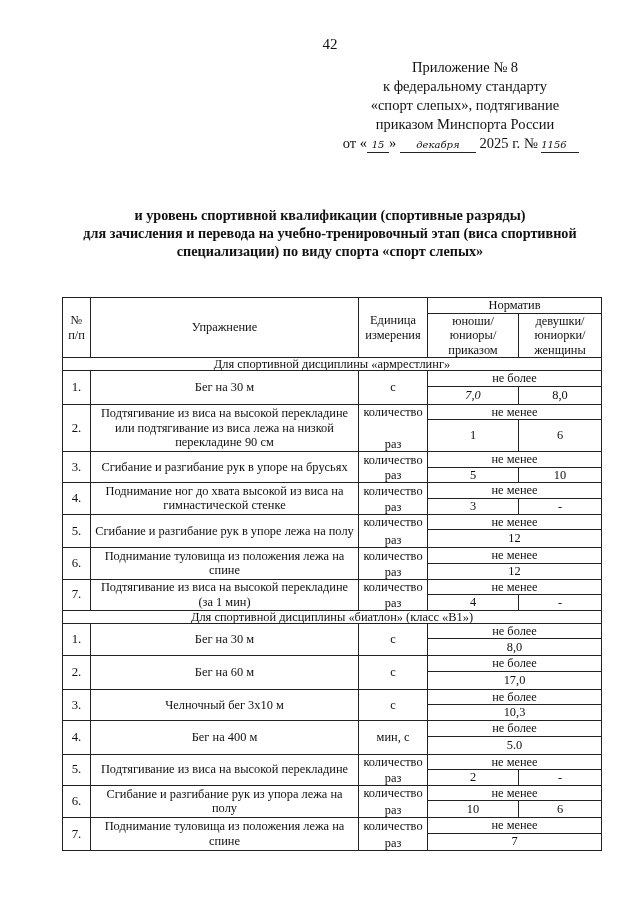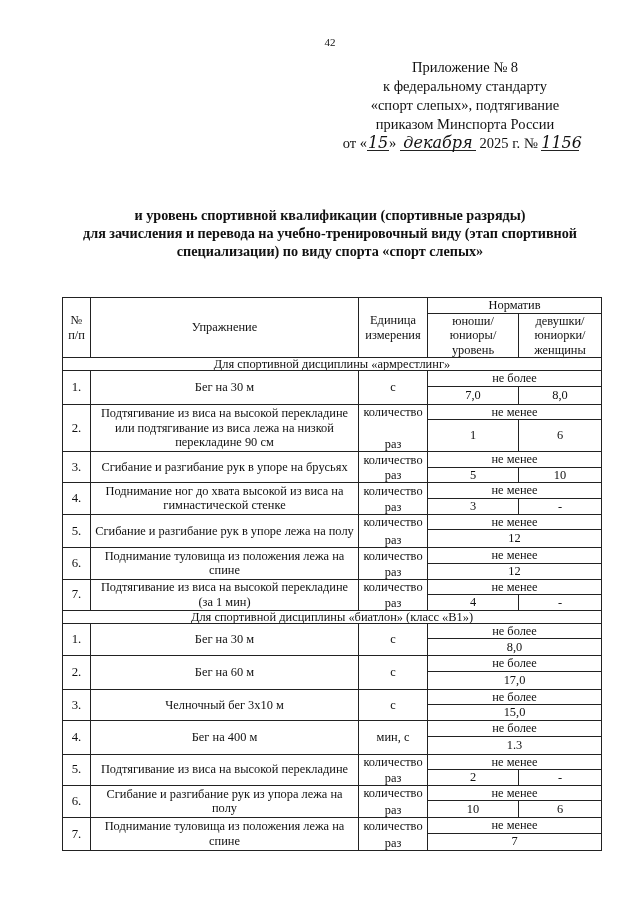--- a/index.html
+++ b/index.html
@@ -1,30 +1,30 @@
 <!DOCTYPE html>
 <html><head>
 <meta charset="utf-8">
 <style>
   html, body { margin: 0; padding: 0; background: #ffffff; }
   body {
     width: 640px; height: 905px; position: relative; overflow: hidden;
     font-family: "Liberation Serif", serif; color: #111;
   }
-  .page-number { position: absolute; left: 0; width: 640px; top: 36px; text-align: center; font-size: 11px; padding-left: 20px; box-sizing: border-box; }
+  .page-number { position: absolute; left: 0; width: 640px; top: 36px; text-align: center; font-size: 15px; padding-left: 20px; box-sizing: border-box; }
   .appendix {
     position: absolute; left: 330px; width: 270px; top: 58px;
     text-align: center; font-size: 14.5px; line-height: 19px;
   }
   .appendix .line { white-space: nowrap; }
   .appendix .date-line { position: relative; left: -4px; }
-  .hand { font-style: italic; font-family: "DejaVu Serif", serif; font-size: 16px; display: inline-block; border-bottom: 1px solid #222; line-height: 15px; }
+  .hand { font-style: italic; font-family: "DejaVu Serif", serif; font-size: 10px; display: inline-block; border-bottom: 1px solid #222; line-height: 15px; }
   .hand.day { width: 22px; text-align: center; }
   .hand.month { width: 76px; text-align: center; }
-  .hand.num { width: 38px; text-align: right; }
+  .hand.num { width: 38px; text-align: left; }
   .doc-title {
     position: absolute; left: 40px; width: 580px; top: 206px;
     text-align: center; font-weight: bold; font-size: 14.2px; line-height: 18px;
   }
   .doc-title .line { white-space: nowrap; }
 
   table.norms {
     position: absolute; left: 62px; top: 297px; width: 539px;
     border-collapse: collapse; table-layout: fixed; font-size: 12.4px;
   }
@@ -58,54 +58,54 @@
   <div class="line date-line">
     <span>от «</span><span class="hand day">15</span><span>»</span>
     <span class="hand month">декабря</span>
     <span>2025 г. №</span>
     <span class="hand num">1156</span>
   </div>
 </div>
 
 <div class="doc-title">
   <div class="line">и уровень спортивной квалификации (спортивные разряды)</div>
-  <div class="line">для зачисления и перевода на учебно-тренировочный виду (этап спортивной</div>
+  <div class="line">для зачисления и перевода на учебно-тренировочный этап (виса спортивной</div>
   <div class="line">специализации) по виду спорта «спорт слепых»</div>
 </div>
 
 <table class="norms">
   <colgroup>
     <col class="c-num">
       <col class="c-ex">
       <col class="c-unit">
       <col class="c-n1">
       <col class="c-n2">
   </colgroup>
   <tbody id="norms-body">
     <tr>
       <td rowspan="2" class="head-cell" style="height:56px">№ п/п</td>
       <td rowspan="2" class="head-cell">Упражнение</td>
       <td rowspan="2" class="head-cell">Единица измерения</td>
       <td colspan="2" class="head-cell" style="height:14px">Норматив</td>
     </tr>
     <tr>
-      <td class="head-cell" style="height:42px">юноши/ юниоры/ уровень</td>
+      <td class="head-cell" style="height:42px">юноши/ юниоры/ приказом</td>
       <td class="head-cell">девушки/ юниорки/ женщины</td>
     </tr>
   <tr class="section">
         <td colspan="5">Для спортивной дисциплины «армрестлинг»</td>
       </tr>
       <tr>
         <td class="num-cell" rowspan="2">1.</td>
         <td class="ex-cell" rowspan="2">Бег на 30 м</td>
         <td class="unit-cell" rowspan="2">с</td>
         <td class="cond" colspan="2" style="height: 14px;">не более</td>
       </tr>
       <tr>
-        <td class="val" style="height: 17px;">7,0</td>
+        <td class="val" style="height: 17px; font-style: italic;">7,0</td>
         <td class="val">8,0</td>
       </tr>
       <tr>
         <td class="num-cell" rowspan="2">2.</td>
         <td class="ex-cell" rowspan="2">Подтягивание из виса на высокой перекладине или подтягивание из виса лежа на низкой перекладине 90 см</td>
         <td class="unit-cell" style="border-bottom: none; height: 14px; line-height: 14px;">количество</td>
         <td class="cond" colspan="2" style="height: 14px;">не менее</td>
       </tr>
       <tr>
         <td class="unit-cell" style="border-top: none; height: 31px; vertical-align: bottom; line-height: 13px;">раз</td>
@@ -186,30 +186,30 @@
       <tr>
         <td class="val" colspan="2" style="height: 17px;">17,0</td>
       </tr>
       <tr>
         <td class="num-cell" rowspan="2">3.</td>
         <td class="ex-cell" rowspan="2">Челночный бег 3x10 м</td>
         <td class="unit-cell" rowspan="2">с</td>
         <td class="cond" colspan="2" style="height: 14px;">не более</td>
       </tr>
       <tr>
-        <td class="val" colspan="2" style="height: 15px;">15,0</td>
+        <td class="val" colspan="2" style="height: 15px;">10,3</td>
       </tr>
       <tr>
         <td class="num-cell" rowspan="2">4.</td>
         <td class="ex-cell" rowspan="2">Бег на 400 м</td>
         <td class="unit-cell" rowspan="2">мин, с</td>
         <td class="cond" colspan="2" style="height: 14px;">не более</td>
       </tr>
       <tr>
-        <td class="val" colspan="2" style="height: 17px;">1.3</td>
+        <td class="val" colspan="2" style="height: 17px;">5.0</td>
       </tr>
       <tr>
         <td class="num-cell" rowspan="2">5.</td>
         <td class="ex-cell" rowspan="2">Подтягивание из виса на высокой перекладине</td>
         <td class="unit-cell" style="border-bottom: none; height: 14px; line-height: 14px;">количество</td>
         <td class="cond" colspan="2" style="height: 14px;">не менее</td>
       </tr>
       <tr>
         <td class="unit-cell" style="border-top: none; height: 12px; vertical-align: bottom; line-height: 13px;">раз</td>
         <td class="val" style="height: 12px;">2</td>

